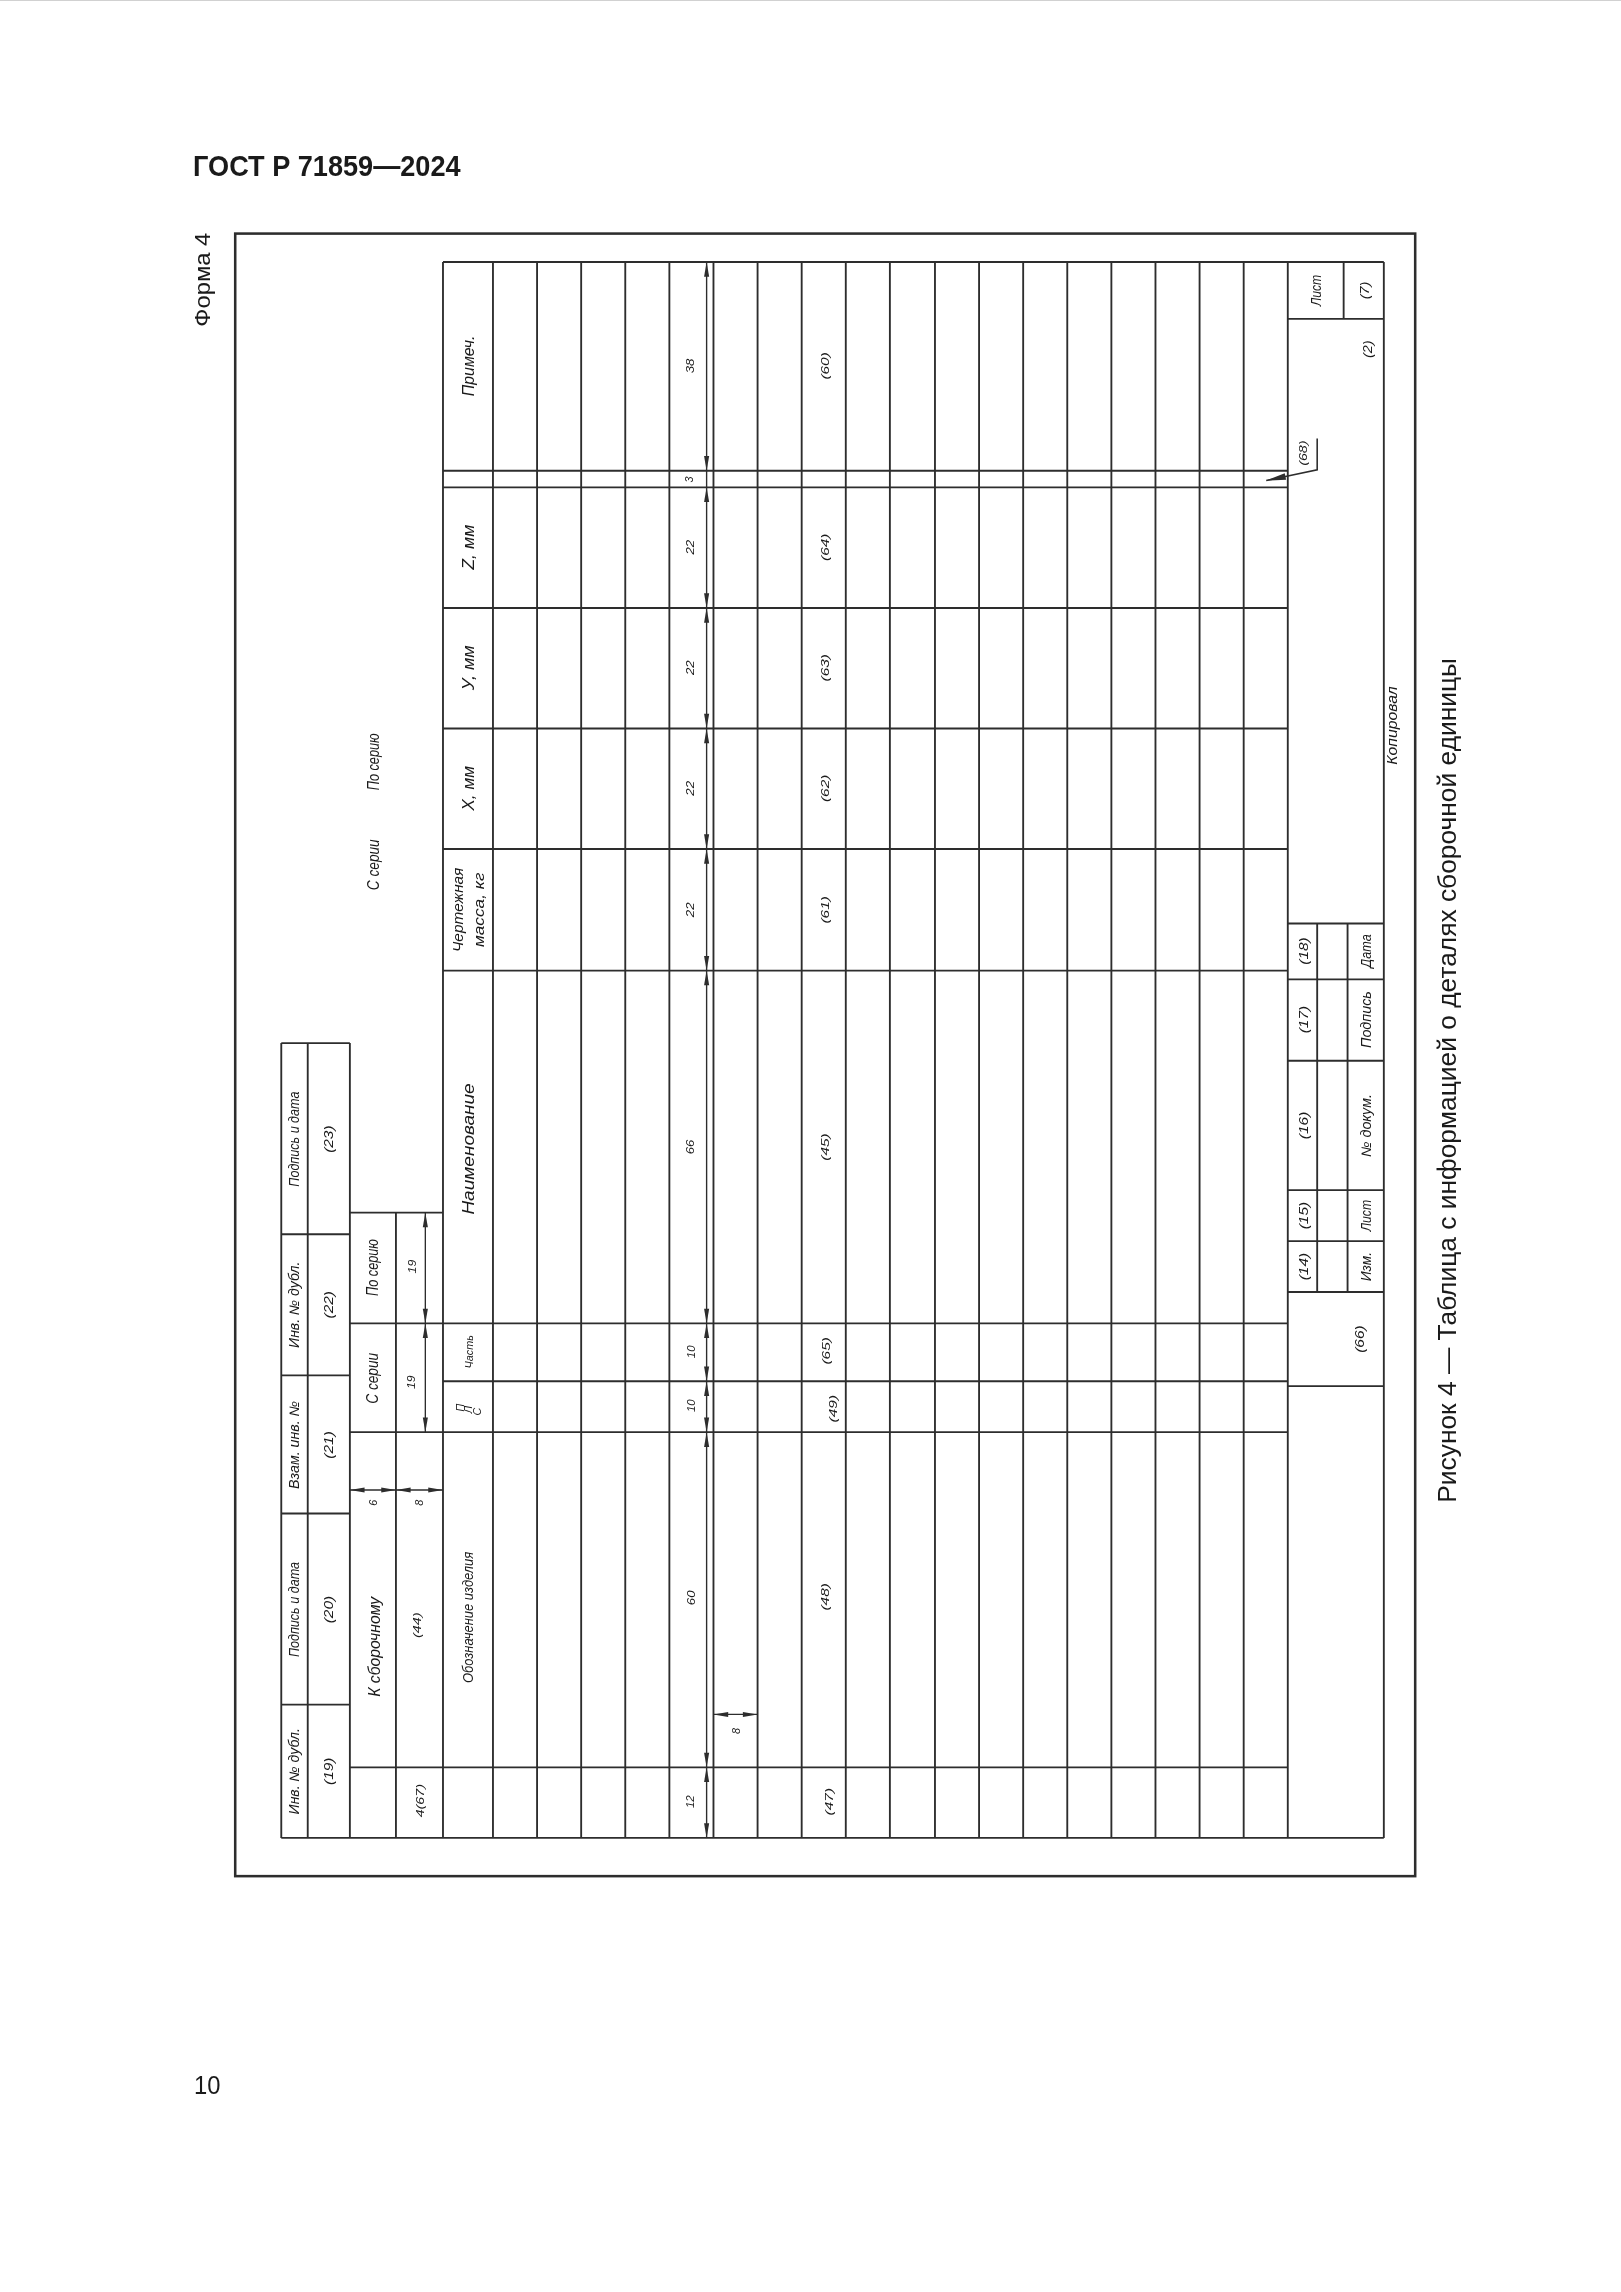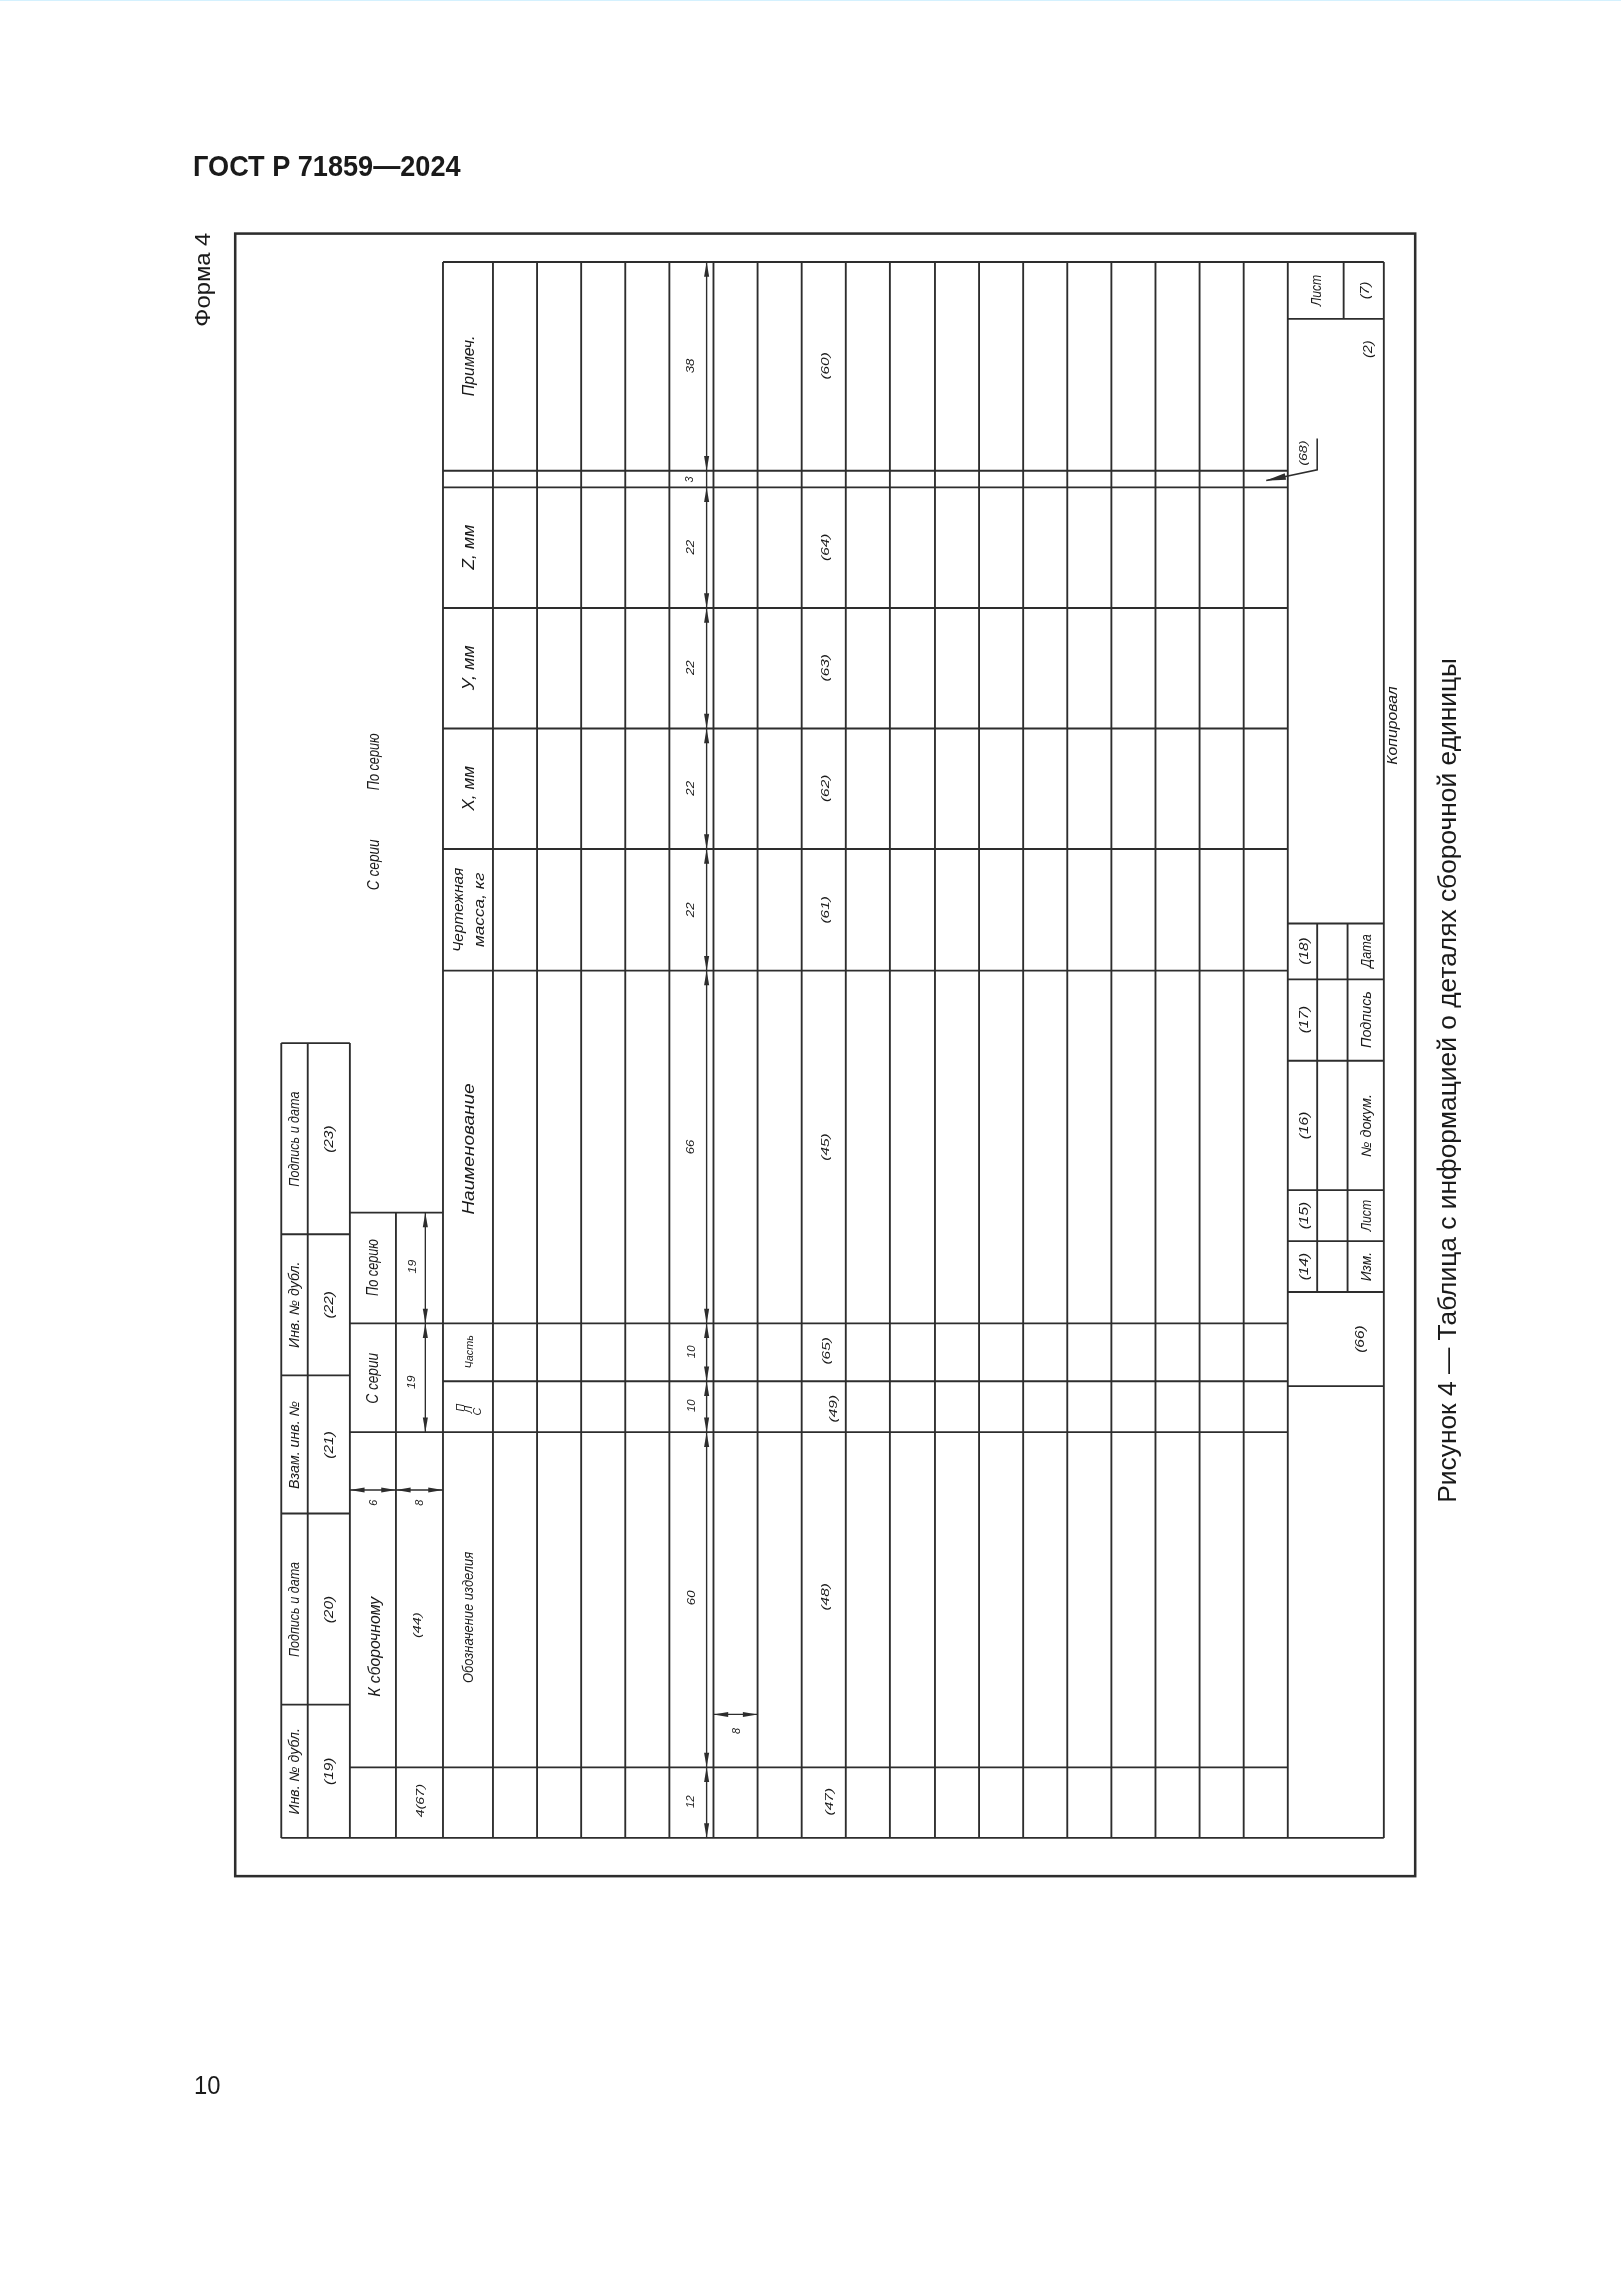--- a/index.html
+++ b/index.html
@@ -1,14 +1,14 @@
 <!DOCTYPE html>
 <html><head><meta charset="utf-8"><title>p10</title><style>
 html,body{margin:0;padding:0;background:#fff;}
-#page{position:relative;width:1621px;height:2293px;background:#7dd3fc;overflow:hidden;}
+#page{position:relative;width:1621px;height:2293px;background:#737373;overflow:hidden;}
 </style></head><body>
 <div id="page">
 <svg width="1621" height="2293" viewBox="0 0 1654 2339" font-family="&quot;Liberation Sans&quot;,sans-serif">
 
 <rect x="0" y="0" width="1654" height="2339" fill="#ffffff"></rect>
 
 <text x="197" y="179" text-anchor="start" font-size="30px" font-weight="bold" textLength="273" lengthAdjust="spacingAndGlyphs" fill="#1a1a1a">ГОСТ Р 71859—2024</text>
 
 <text x="207" y="285" transform="rotate(-90 207 285)" text-anchor="middle" dominant-baseline="central" font-size="23px" textLength="96" lengthAdjust="spacingAndGlyphs" fill="#1a1a1a">Форма 4</text>
 

